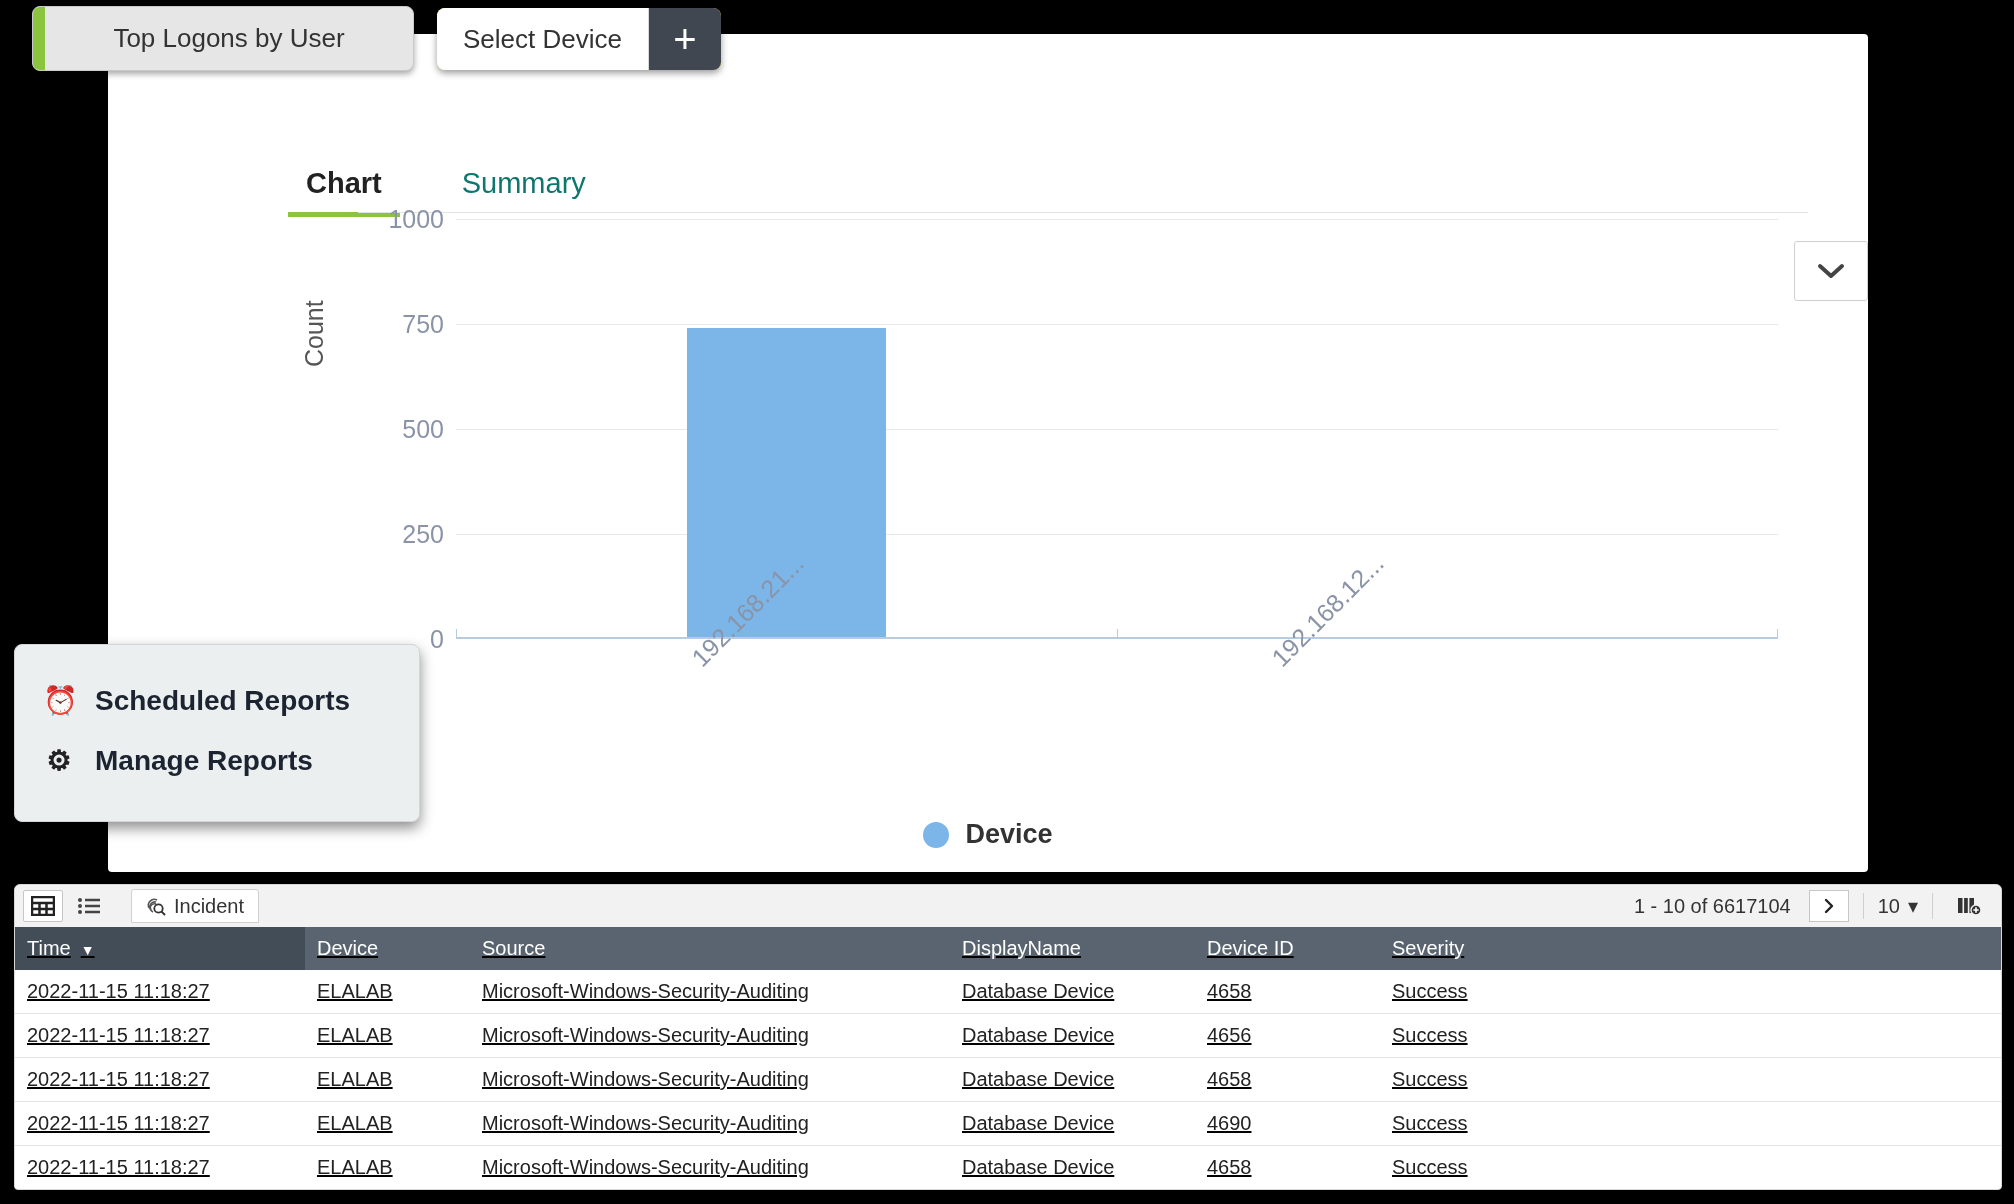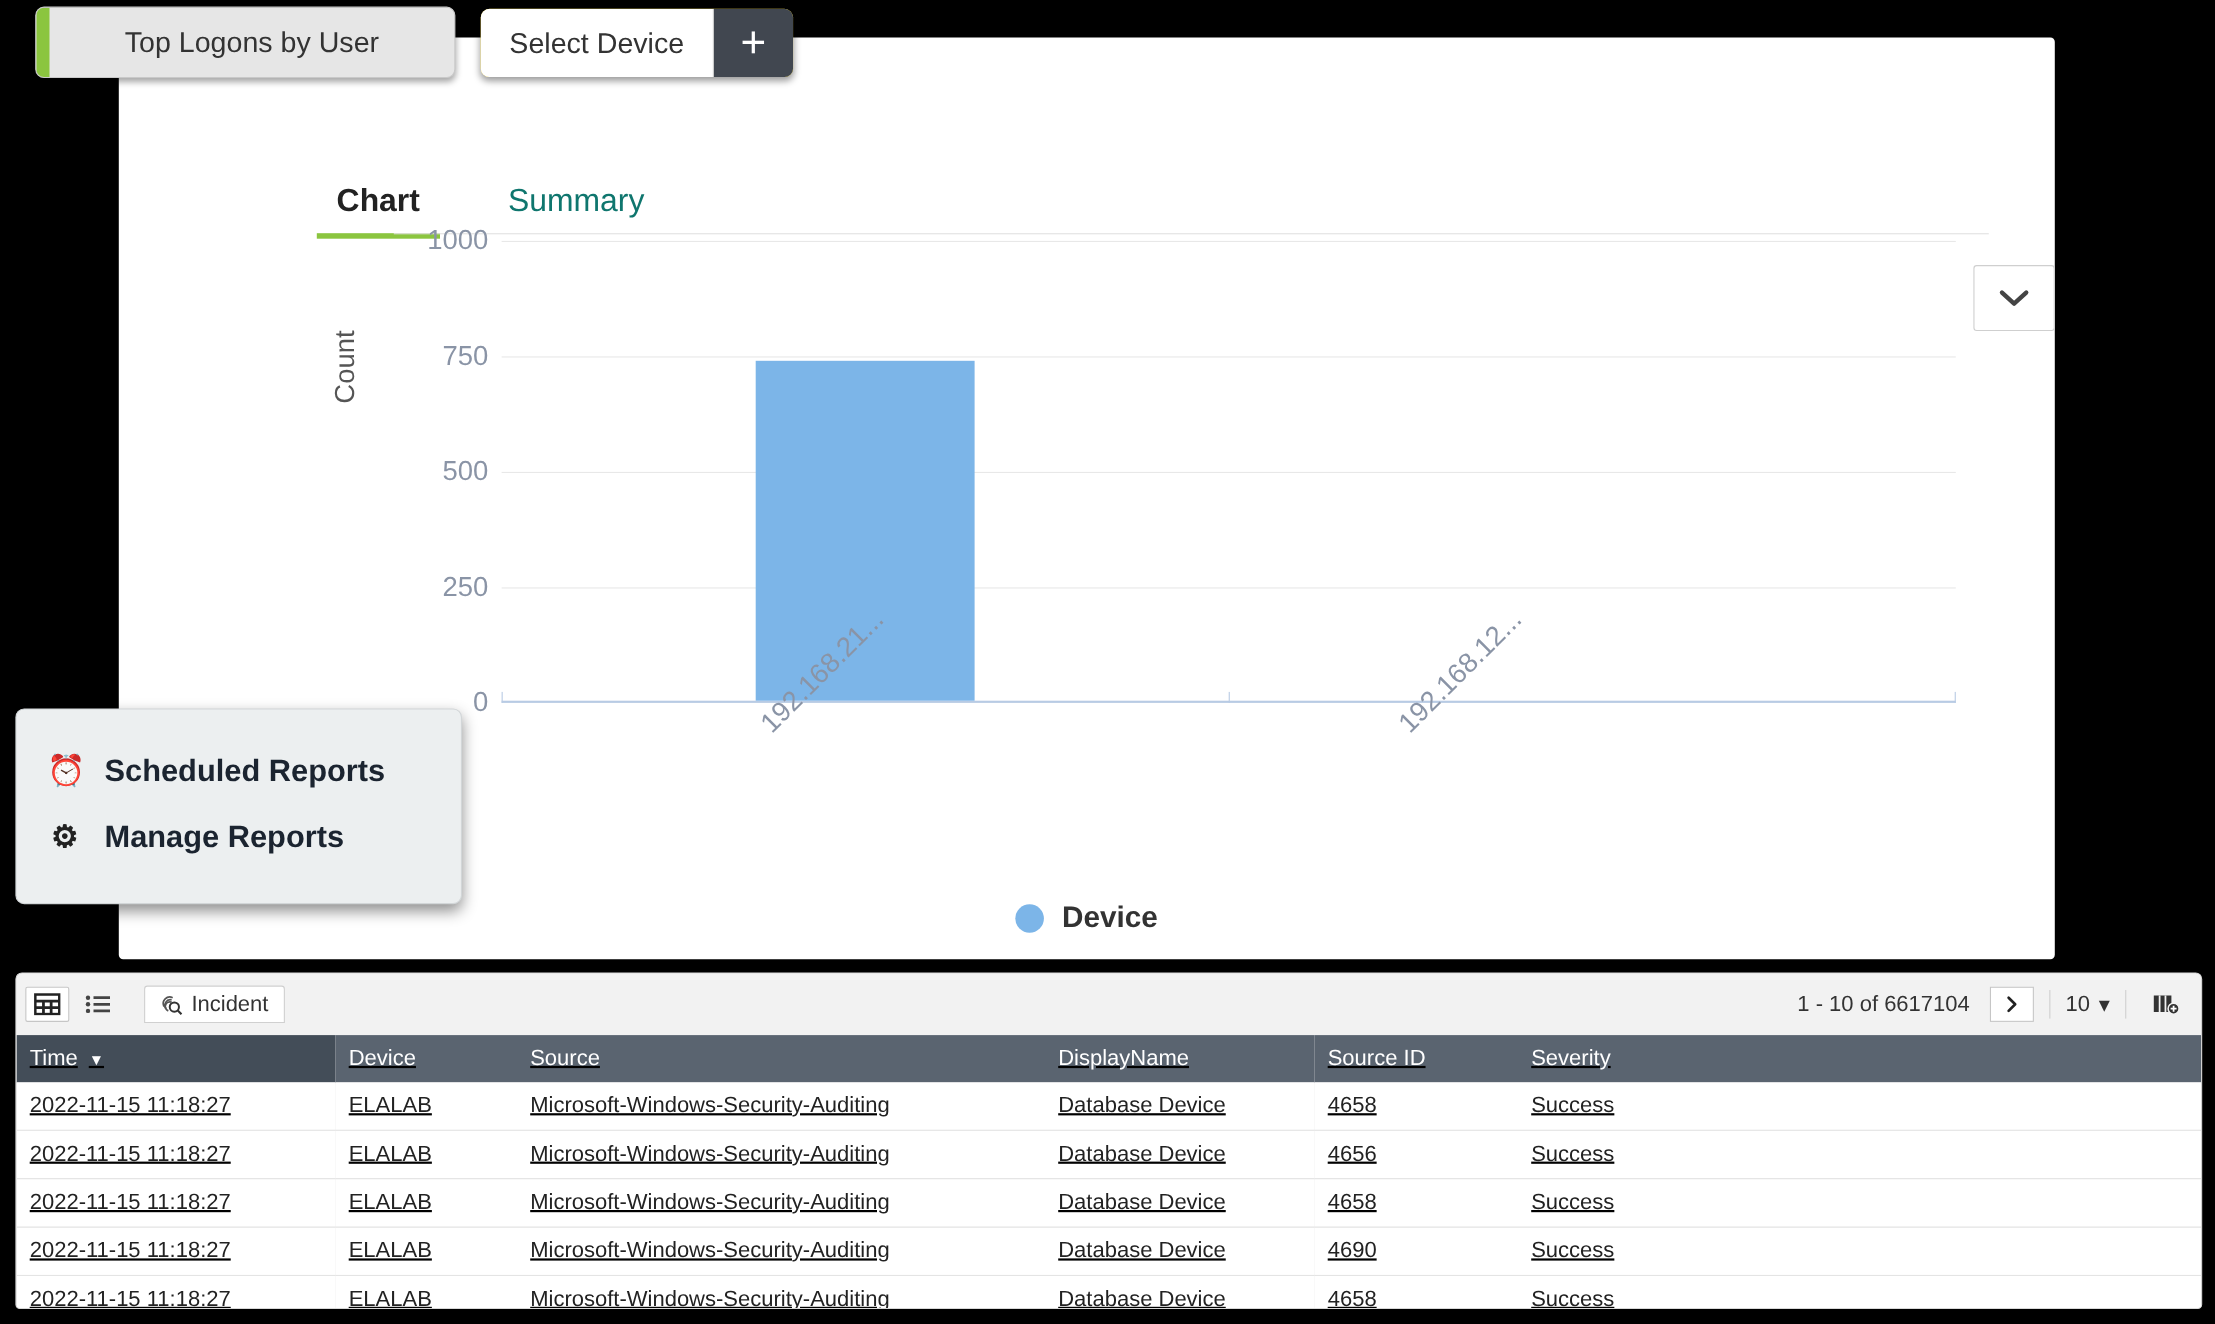--- a/index.html
+++ b/index.html
@@ -218,21 +218,21 @@
     position: absolute;
     left: 14px; top: 884px;
     width: 1988px; height: 306px;
     background: #f2f2f2;
     border: 1px solid #d8d8d8;
     border-radius: 6px 6px 4px 4px;
     box-shadow: 0 4px 10px rgba(0,0,0,.4);
     overflow: hidden;
   }
   .grid-toolbar {
-    height: 56px;
+    height: 42px;
     display: flex; align-items: center;
     padding: 0 8px;
     background: #f2f2f2;
     gap: 6px;
   }
   .view-btn {
     width: 40px; height: 32px;
     border: 1px solid transparent;
     background: transparent;
     display: flex; align-items: center; justify-content: center;
@@ -436,21 +436,21 @@
           <col style="width:auto">
       </colgroup>
       <thead>
         <tr>
           <th class="sorted">
             <span>Time</span><span class="sort-caret">▼</span>
           </th>
           <th>Device</th>
           <th>Source</th>
           <th>DisplayName</th>
-          <th>Source ID</th>
+          <th>Device ID</th>
           <th>Severity</th>
         </tr>
       </thead>
       <tbody id="grid-body">
           <tr>
             <td>2022-11-15 11:18:27</td>
             <td>ELALAB</td>
             <td>Microsoft-Windows-Security-Auditing</td>
             <td>Database Device</td>
             <td>4658</td>

